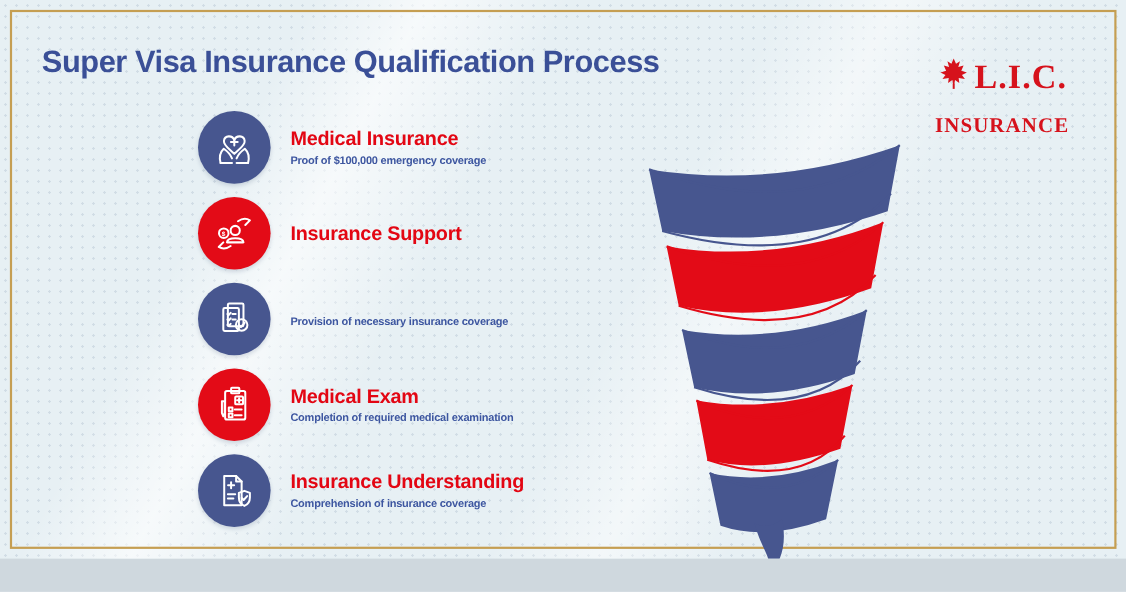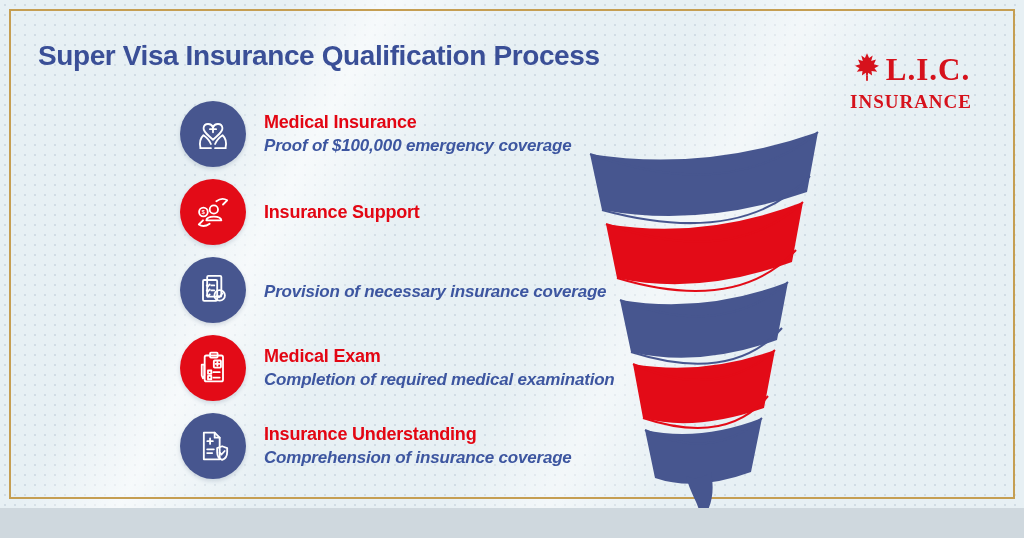--- a/index.html
+++ b/index.html
@@ -18,31 +18,31 @@
   }
   .page-title{
     position:absolute;left:38px;top:40px;
     font-size:28px;font-weight:bold;letter-spacing:-0.4px;
     color:#3a4f97;
   }
   
   .logo{position:absolute;top:52px;right:34px;width:158px;text-align:center;}
   .logo-row{display:flex;align-items:center;justify-content:center;gap:4px;}
   .logo-name{font-family:"Liberation Serif",serif;font-weight:bold;font-size:31px;color:#d6121c;letter-spacing:1px;line-height:1;}
-  .logo-tagline{font-family:"Liberation Serif",serif;font-weight:bold;font-size:19px;color:#d6121c;letter-spacing:1px;line-height:1;margin-top:6px;}
+  .logo-tagline{font-family:"Liberation Serif",serif;font-weight:bold;font-size:19px;color:#d6121c;letter-spacing:1px;line-height:1;margin-top:18px;}
   
   .steps{position:absolute;left:180px;top:101px;display:flex;flex-direction:column;gap:12px;}
   .step{display:flex;align-items:center;gap:18px;height:66px;}
   .badge{width:66px;height:66px;border-radius:50%;flex:0 0 66px;
     display:flex;align-items:center;justify-content:center;
     box-shadow:0 2px 4px rgba(40,60,100,0.18);}
   .badge svg{width:40px;height:40px;}
   .step-text{display:flex;flex-direction:column;justify-content:center;}
   .step-title{font-size:18px;font-weight:bold;letter-spacing:-0.2px;color:#e30613;line-height:1.15;}
-  .step-desc{font-size:17px;font-weight:bold;letter-spacing:-0.2px;color:#3d56a0;margin-top:4px;line-height:1.1;font-style:italic;}
+  .step-desc{font-size:10px;font-weight:bold;letter-spacing:-0.2px;color:#3d56a0;margin-top:4px;line-height:1.1;}
   
   .funnel{position:absolute;left:582px;top:112px;width:250px;height:420px;}
   .ic{stroke:#ffffff;stroke-width:2.2;fill:none;stroke-linecap:round;stroke-linejoin:round;}
   .ic-txt{fill:#ffffff;stroke:none;font-family:"Liberation Sans",sans-serif;font-weight:bold;font-size:7px;}
 </style>
 </head>
 <body>
 
 <div class="canvas">
   <div class="gold-frame"></div>

